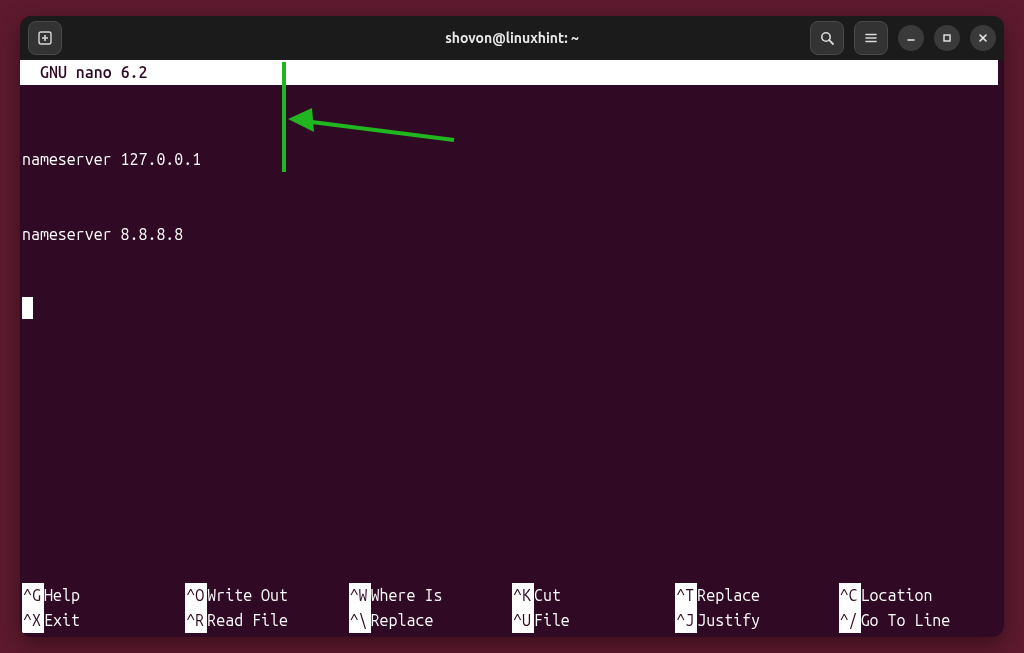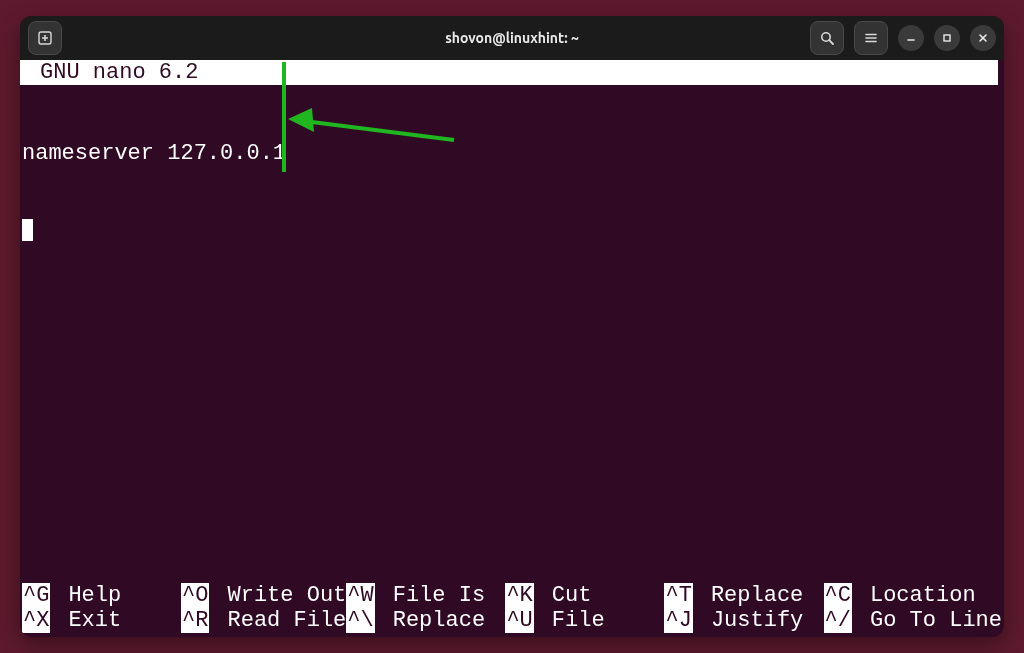--- a/index.html
+++ b/index.html
@@ -77,25 +77,24 @@
       background: #3a3a3a;
       display: flex;
       align-items: center;
       justify-content: center;
       color: #e8e8e8;
     }
     .terminal-area {
       flex: 1;
       display: flex;
       flex-direction: column;
-      font-size: 22px;
+      font-size: 16px;
       line-height: 25px;
       color: #ffffff;
       position: relative;
-      font-family: Liberation Mono, monospace;
     }
     .nano-header {
       background: #ffffff;
       color: #300a24;
       display: flex;
       font-weight: 500;
       padding: 0 2px;
       height: 25px;
       align-items: center;
       margin-right: 6px;
@@ -105,21 +104,21 @@
       white-space: pre;
     }
     .nano-file {
       position: absolute;
       left: 50%;
       transform: translateX(-50%);
       white-space: pre;
     }
     .editor-body {
       flex: 1;
-      padding: 6px 2px;
+      padding: 12px 2px;
       white-space: pre;
       position: relative;
     }
     .editor-line {
       height: 25px;
     }
     .cursor-block {
       display: inline-block;
       width: 11px;
       height: 22px;
@@ -140,21 +139,21 @@
     }
     .key {
       background: #ffffff;
       color: #300a24;
       padding: 0 1px;
       display: inline-block;
       min-width: 22px;
       text-align: left;
     }
     .sc-label {
-      margin-left: 18px;
+      margin-left: 0;
     }
     .annotation {
       position: absolute;
       top: 62px;
       left: 264px;
       pointer-events: none;
     }
     .annotation svg {
       overflow: visible;
     }
@@ -212,27 +211,28 @@
   </div>
 
   <div class="terminal-area">
 
     <div class="nano-header" style="position:relative;">
       <span class="nano-app">GNU nano 6.2</span>
     </div>
 
     <div class="editor-body">
       <div class="editor-line">nameserver 127.0.0.1</div>
+      <div class="editor-line">nameserver 8.8.8.8</div>
       <div class="editor-line"><span class="cursor-block"></span></div>
     </div>
 
     <div class="shortcuts">
       <div class="shortcut"><span class="key">^G</span><span class="sc-label">Help</span></div>
       <div class="shortcut"><span class="key">^O</span><span class="sc-label">Write Out</span></div>
-      <div class="shortcut"><span class="key">^W</span><span class="sc-label">File Is</span></div>
+      <div class="shortcut"><span class="key">^W</span><span class="sc-label">Where Is</span></div>
       <div class="shortcut"><span class="key">^K</span><span class="sc-label">Cut</span></div>
       <div class="shortcut"><span class="key">^T</span><span class="sc-label">Replace</span></div>
       <div class="shortcut"><span class="key">^C</span><span class="sc-label">Location</span></div>
 
       <div class="shortcut"><span class="key">^X</span><span class="sc-label">Exit</span></div>
       <div class="shortcut"><span class="key">^R</span><span class="sc-label">Read File</span></div>
       <div class="shortcut"><span class="key">^\</span><span class="sc-label">Replace</span></div>
       <div class="shortcut"><span class="key">^U</span><span class="sc-label">File</span></div>
       <div class="shortcut"><span class="key">^J</span><span class="sc-label">Justify</span></div>
       <div class="shortcut"><span class="key">^/</span><span class="sc-label">Go To Line</span></div>

